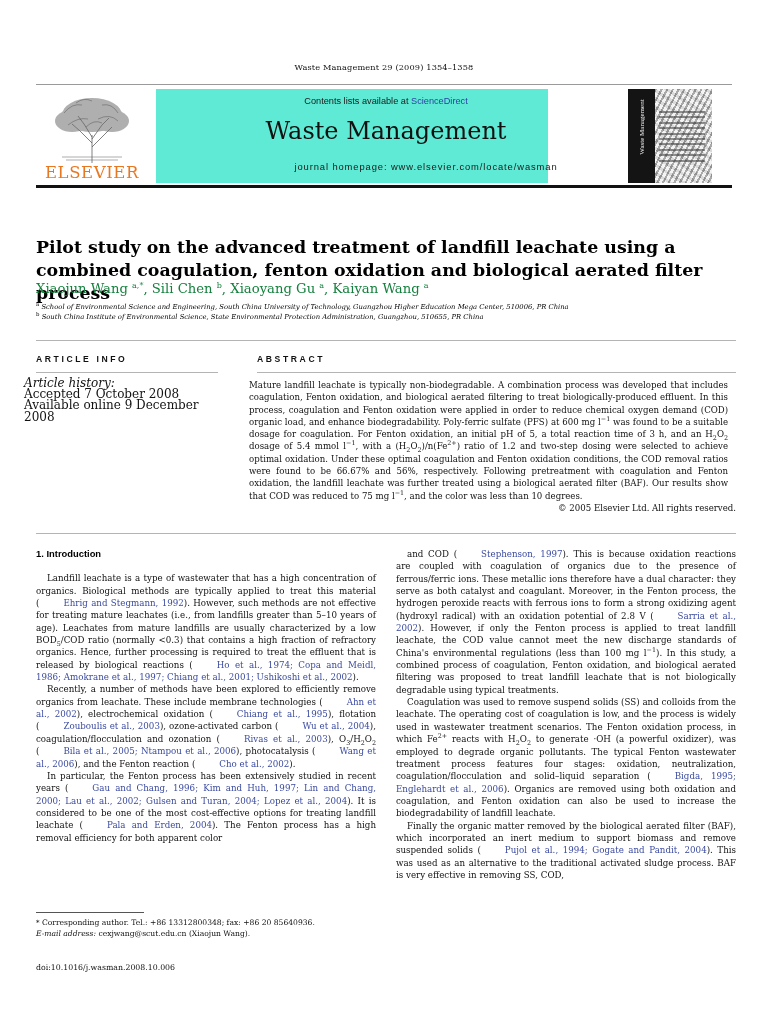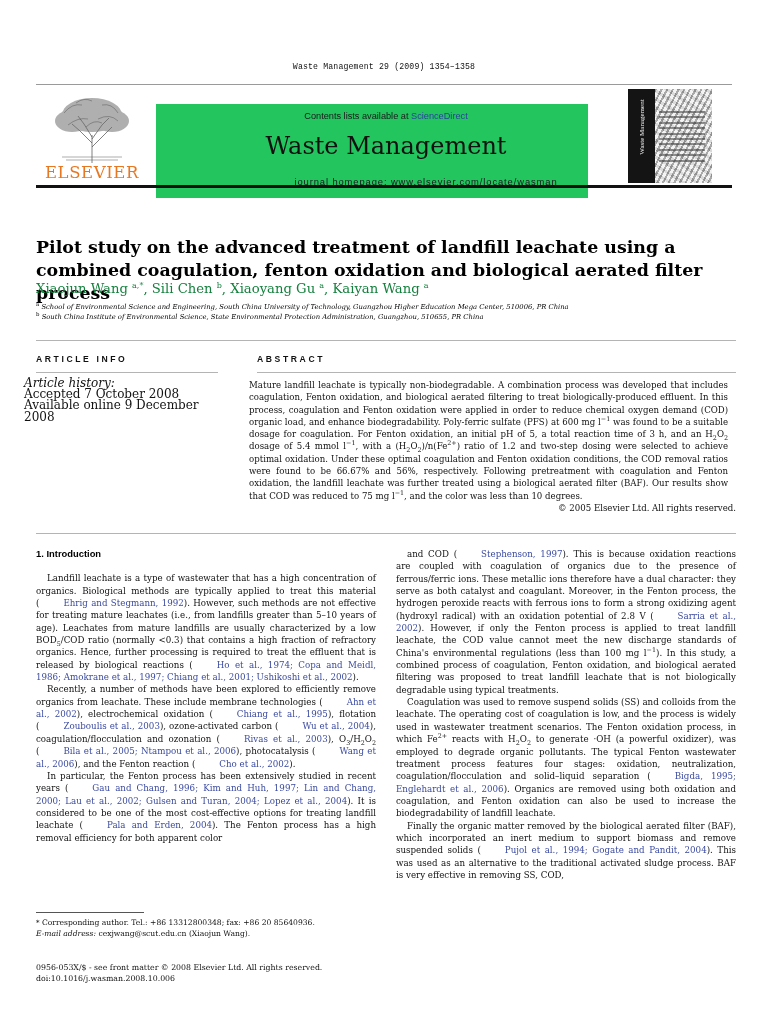--- a/index.html
+++ b/index.html
@@ -24,21 +24,20 @@
 
   
   .running-head {
     position: absolute;
     left: 0; top: 62px;
     width: 768px;
     text-align: center;
     font-size: 8.2px;
     letter-spacing: 0.15px;
     color: #111;
-    font-family: Liberation Mono, monospace;
   }
 
   
   .masthead {
     position: absolute;
     left: 36px; top: 84px;
     width: 696px;
     height: 104px;
   }
   .rule-top {
@@ -64,23 +63,23 @@
     left: 0; bottom: 1px;
     width: 112px;
     text-align: center;
     font-family: "DejaVu Serif", serif;
     font-size: 16.5px;
     letter-spacing: 0.6px;
     color: #E87722;
   }
   .banner {
     position: absolute;
-    left: 120px; top: 20px;
-    width: 432px; height: 94px;
-    background: #22c55e;
+    left: 120px; top: 5px;
+    width: 392px; height: 94px;
+    background: #5eead4;
   }
   .banner-line1 {
     position: absolute;
     left: 0; top: 7px; width: 460px;
     text-align: center;
     font-family: "Liberation Sans", sans-serif;
     font-size: 9.2px;
     color: #1a1a1a;
   }
   .banner-line1 .sd {
@@ -401,17 +400,16 @@
       </div>
   </div>
 
   <div class="footnote-rule"></div>
   <div class="footnote">
     <div><span class="star">*</span> Corresponding author. Tel.: +86 13312800348; fax: +86 20 85640936.</div>
     <div><span class="ital">E-mail address:</span> cexjwang@scut.edu.cn (Xiaojun Wang).</div>
   </div>
 
   <div class="imprint">
-    <div>0956-053X/$ - see front matter © 2008 Elsevier Ltd. All rights reserved.</div>
     <div>doi:10.1016/j.wasman.2008.10.006</div>
   </div>
 
 </div>
 
 </body></html>

